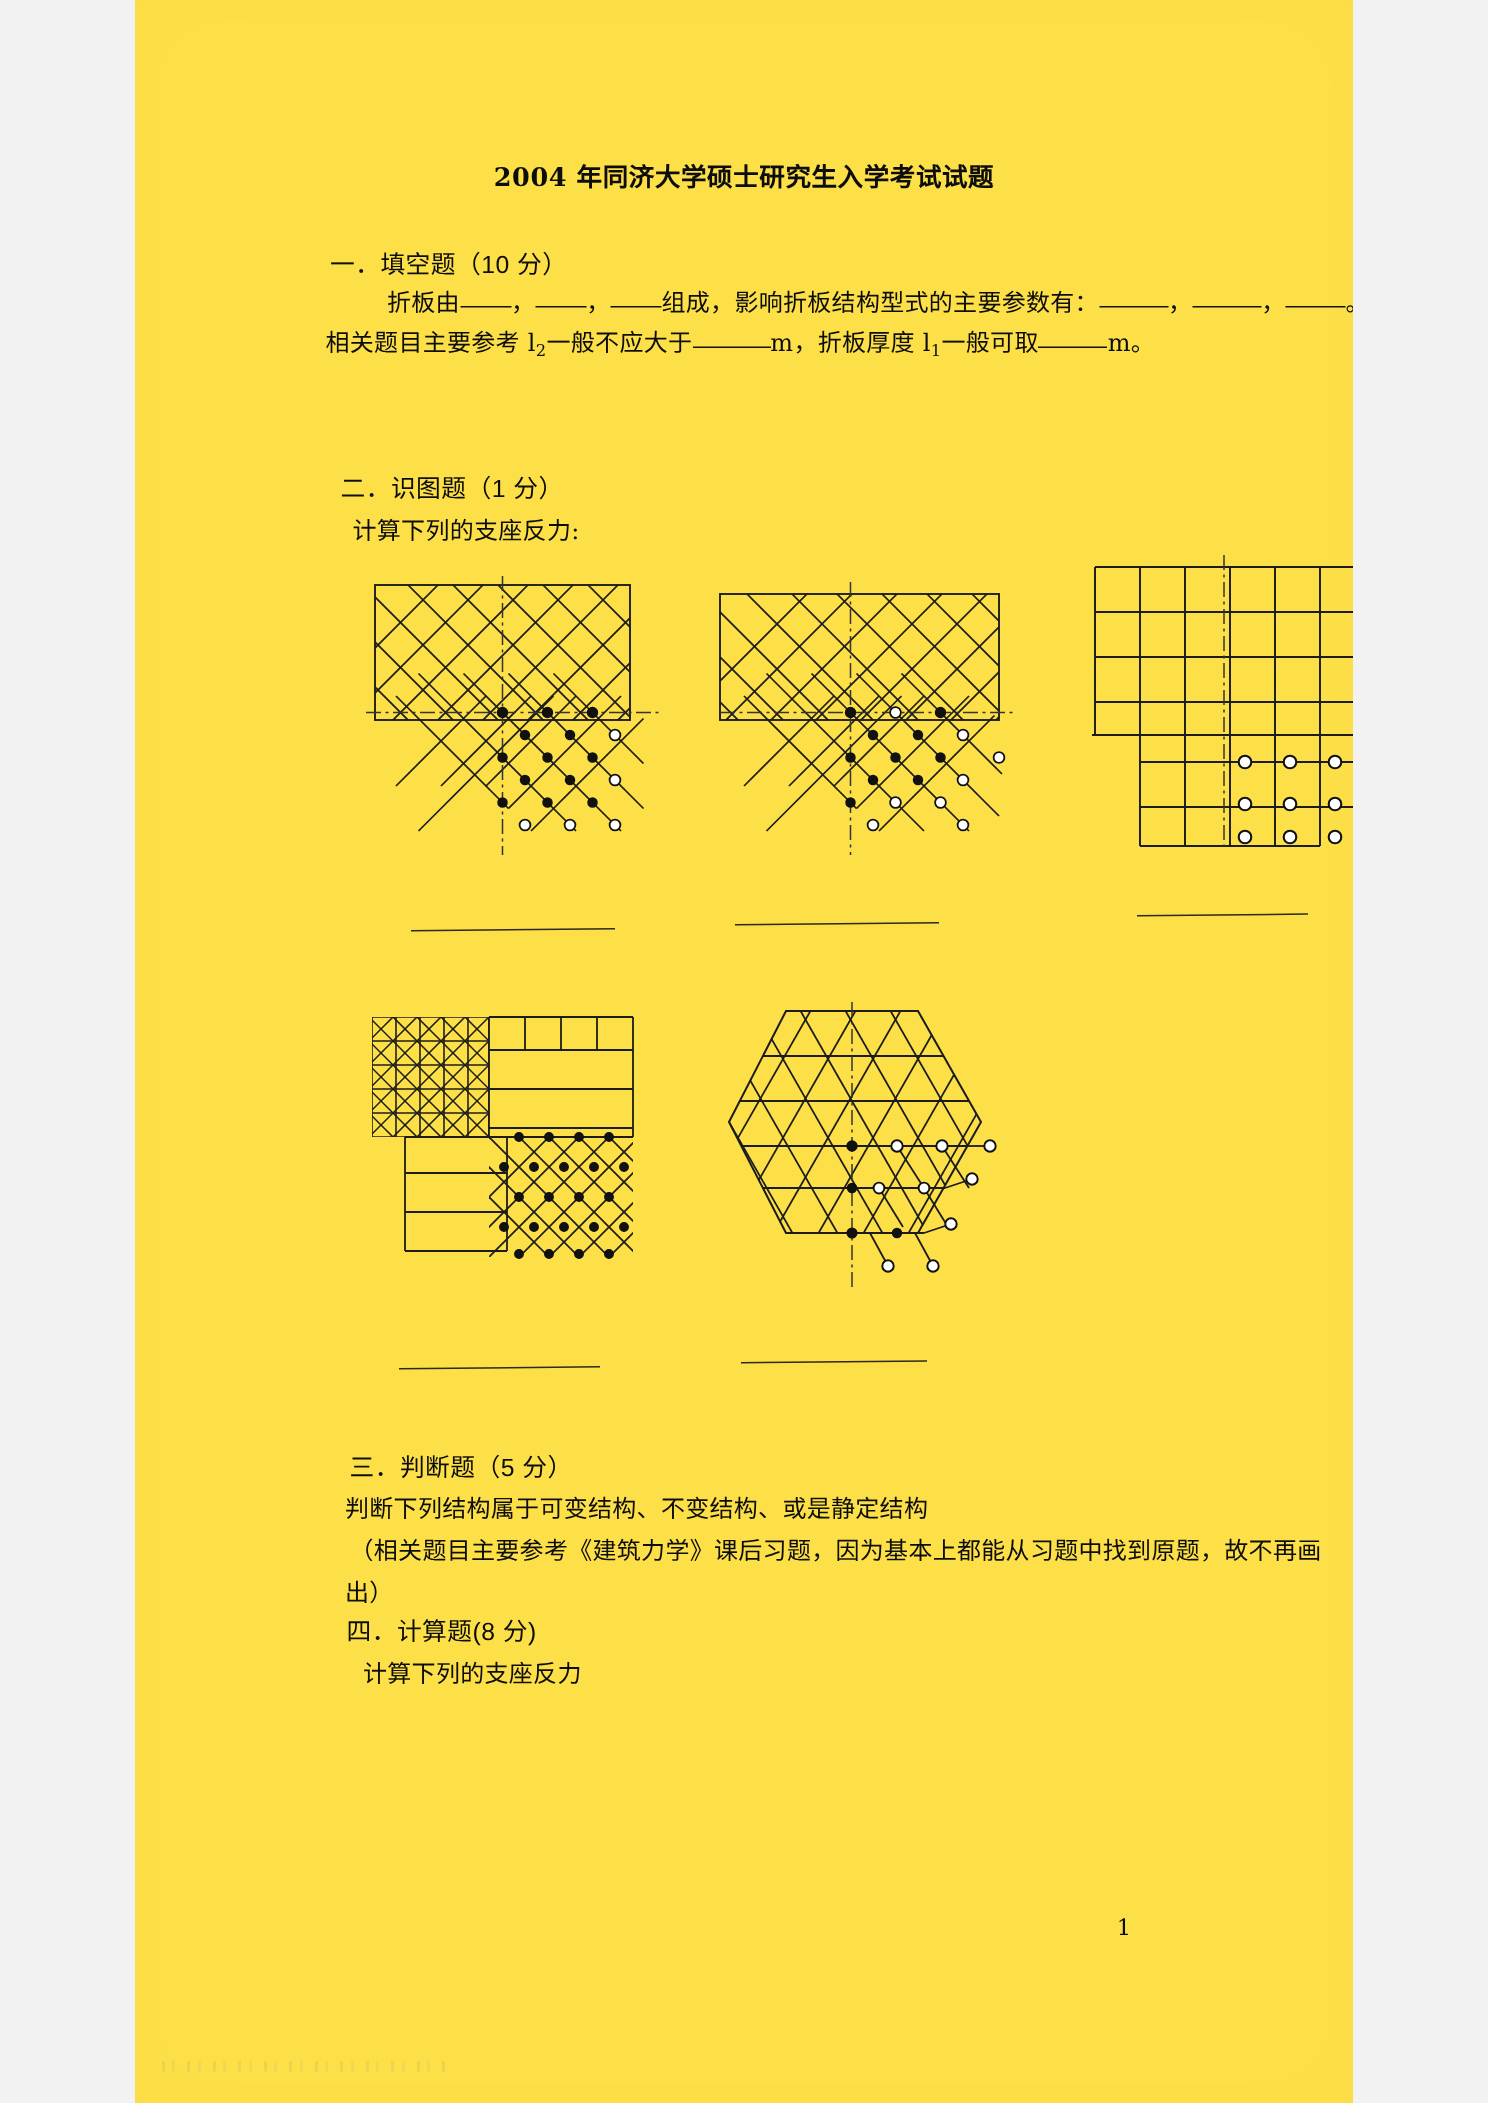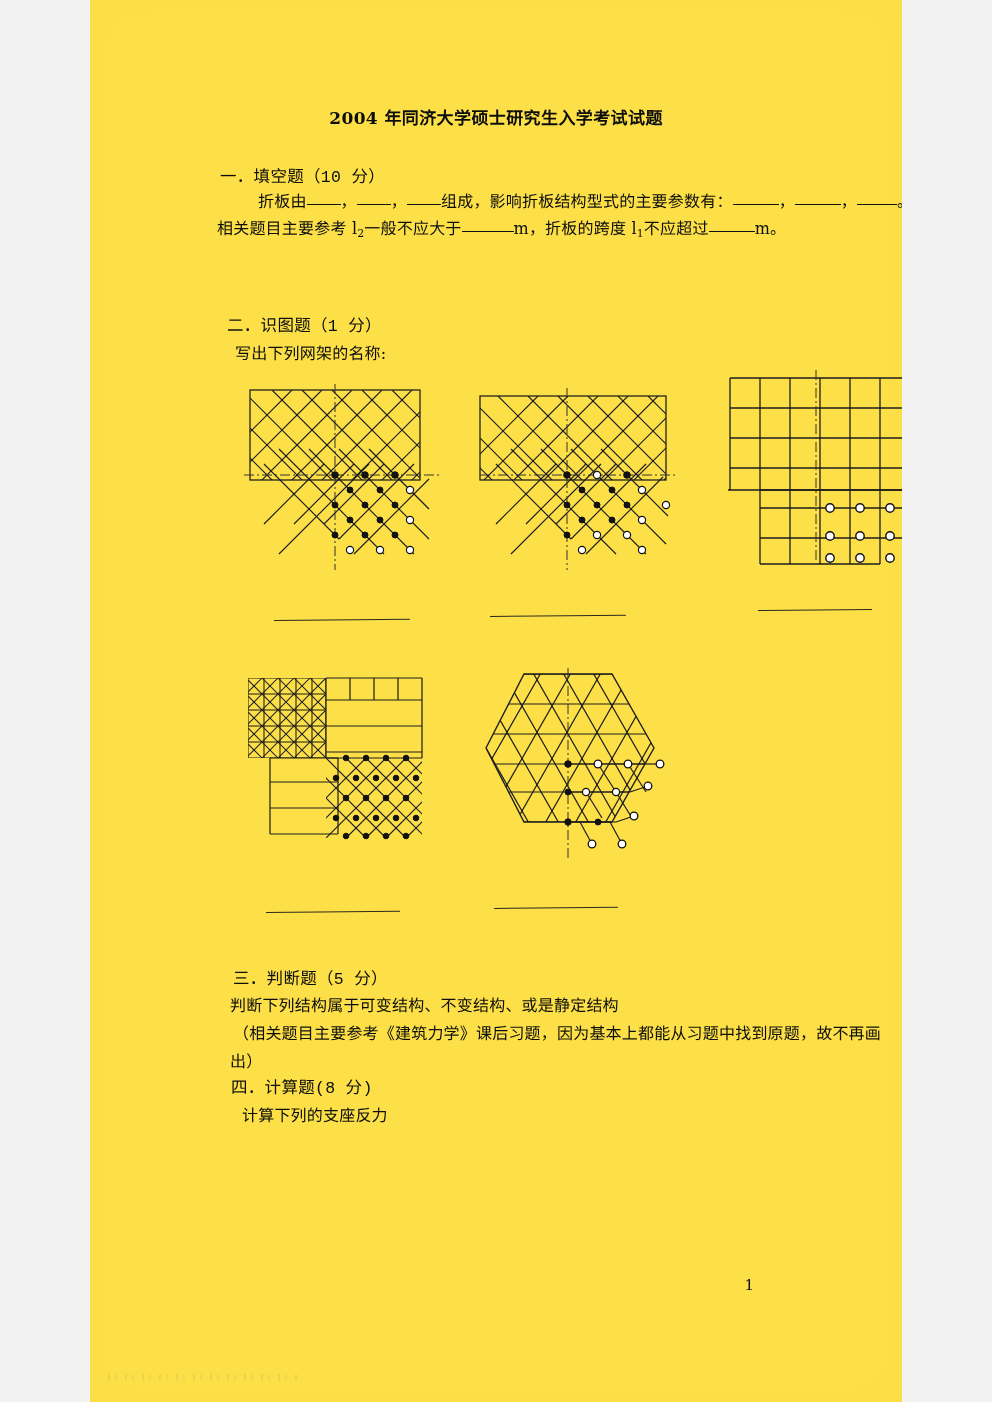--- a/index.html
+++ b/index.html
@@ -26,21 +26,21 @@
     left: 0; right: 0;
     top: 104px;
     text-align: center;
     font-size: 17px;
     font-weight: 700;
     letter-spacing: 0.4px;
     font-family: "DejaVu Serif", "Liberation Serif", serif;
   }
   .sec-head {
     font-size: 16.5px;
-    font-family: Liberation Mono, monospace;
+    font-family: Liberation Sans, sans-serif;
     letter-spacing: 0.3px;
     white-space: nowrap;
   }
   .body-line {
     font-size: 16px;
     font-family: "DejaVu Serif", "Liberation Serif", serif;
     letter-spacing: 0.2px;
     white-space: nowrap;
   }
   sub { font-size: 0.68em; vertical-align: -0.28em; }
@@ -87,26 +87,26 @@
 
   <div class="abs doc-title">2004 年同济大学硕士研究生入学考试试题</div>
 
   <div class="abs sec-head" style="left:130px; top:163px;">一．填空题（10 分）</div>
 
   <div class="abs body-line" style="left:168px; top:188px;">
     <span>折板由</span><span class="blank b34"></span><span>，</span><span class="blank b34"></span><span>，</span><span class="blank b34"></span><span>组成，影响折板结构型式的主要参数有：</span><span class="blank b46"></span><span>，</span><span class="blank b46"></span><span>，</span><span class="blank b40"></span><span>。</span>
   </div>
 
   <div class="abs body-line" style="left:127px; top:215px;">
-    <span>相关题目主要参考 l</span><sub>2</sub><span>一般不应大于</span><span class="blank b52"></span><span>m，折板的跨度 l</span><sub>1</sub><span>不应超过</span><span class="blank b46"></span><span>m。</span>
+    <span>相关题目主要参考 l</span><sub>2</sub><span>一般不应大于</span><span class="blank b52"></span><span>m，折板厚度 l</span><sub>1</sub><span>一般可取</span><span class="blank b46"></span><span>m。</span>
   </div>
 
 
   <div class="abs sec-head" style="left:137px; top:312px;">二．识图题（1 分）</div>
-  <div class="abs body-line" style="left:145px; top:340px;">写出下列网架的名称:</div>
+  <div class="abs body-line" style="left:145px; top:340px;">计算下列的支座反力:</div>
 
   <div class="fig" style="left:152px; top:382px;">
     <svg width="200" height="190" viewBox="0 0 200 190">
       <defs>
         <clipPath id="f1top">
             <rect x="8" y="8" width="170" height="90"></rect>
           </clipPath>
       </defs>
       <g stroke="#1c1c1c" stroke-width="1.25" fill="none">
 

